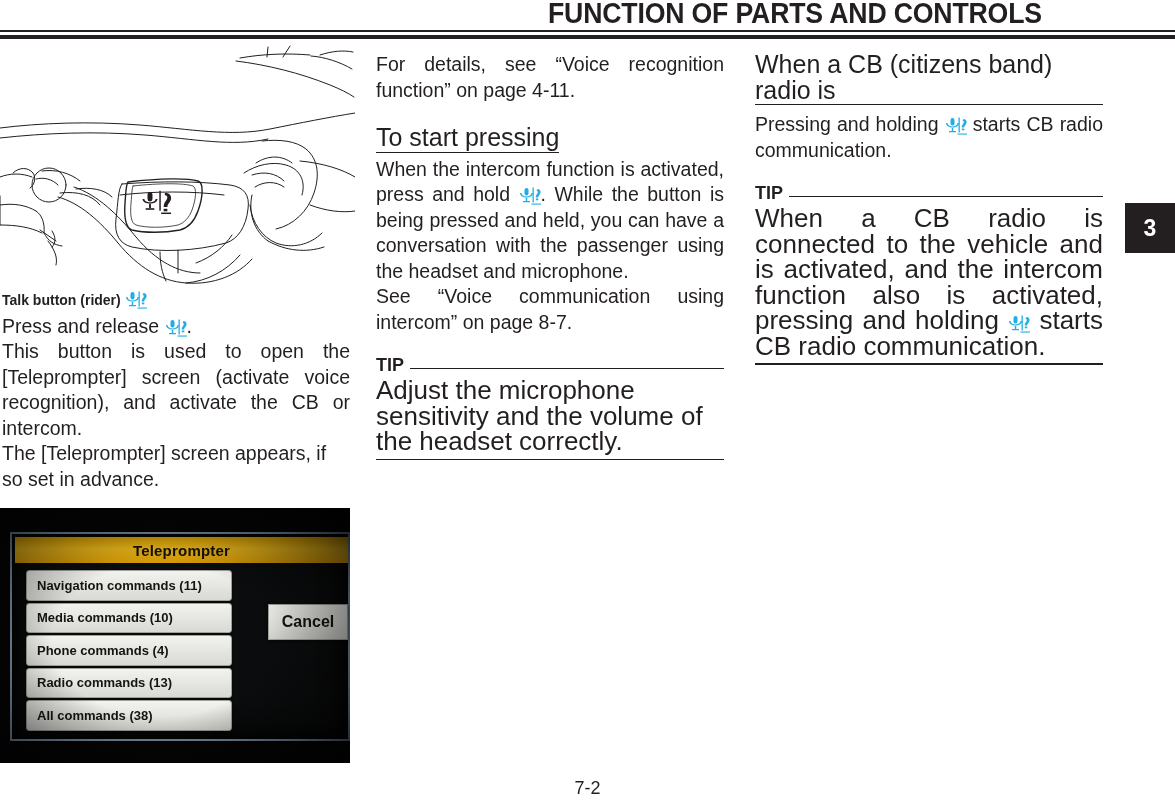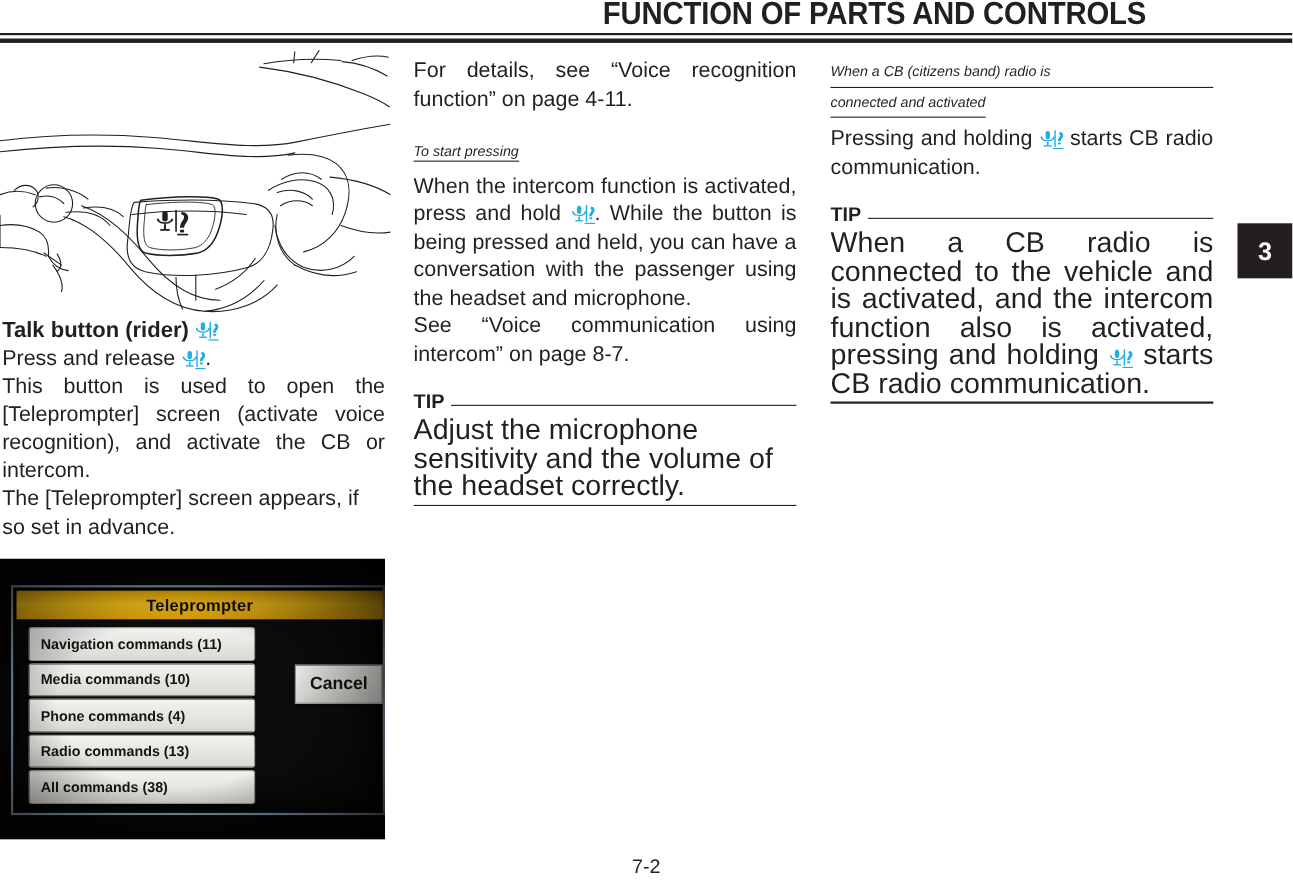--- a/index.html
+++ b/index.html
@@ -87,45 +87,44 @@
     text-justify: inter-word;
     -webkit-hyphens: none;
     hyphens: none;
   }
   p.body.last-left { text-align: left; }
   p.body + p.body { margin-top: 0; }
   .spacer-md { height: 22px; }
 
   h3.sub {
     margin: 0 0 2px 0;
-    font-size: 13px;
+    font-size: 25px;
     font-weight: normal;
     line-height: 25.5px;
     display: inline;
     border-bottom: 1.5px solid #231f20;
     padding-bottom: 1px;
-    font-style: italic;
   }
   .sub-wrap { display: block; margin-bottom: 6px; }
   .sub-wrap.two-line h3.sub {
     display: block;
     text-align: justify;
     border-bottom: none;
   }
   .sub-line {
     display: block;
     border-bottom: 1.5px solid #231f20;
     padding-bottom: 1px;
     text-align: justify;
     text-justify: inter-word;
   }
   .sub-line:last-child { display: inline-block; text-align: left; }
 
   .bold-label {
-    font-size: 20px;
+    font-size: 14px;
     font-weight: bold;
     line-height: 25.5px;
   }
 
   
   .tip-block { margin-top: 20px; }
   .tip-head {
     display: flex;
     align-items: center;
     gap: 6px;
@@ -424,21 +423,20 @@
     </div>
     <div class="tip-body">Adjust the microphone sensitivity and the volume of the headset correctly.</div>
     <div class="tip-foot"></div>
   </div>
 </div>
 
 <div class="column" id="column-right">
   <div class="sub-wrap two-line">
     <h3 class="sub">
       <span class="sub-line">When a CB (citizens band) radio is</span>
-      <span class="sub-line">connected and activated</span>
     </h3>
   </div>
 
   <p class="body"><span>Pressing and holding </span><span class="mic-icon">
       <svg viewBox="0 0 44 38" width="22" height="19">
         <g fill="#22aee5">
           <rect x="11" y="2" width="8" height="15" rx="4"></rect>
           <path d="M5 12 C5 21, 25 21, 25 12 L28 12 C28 24, 2 24, 2 12 Z"></path>
           <rect x="13.5" y="22" width="3" height="6"></rect>
           <rect x="8" y="28" width="14" height="2.5"></rect>

